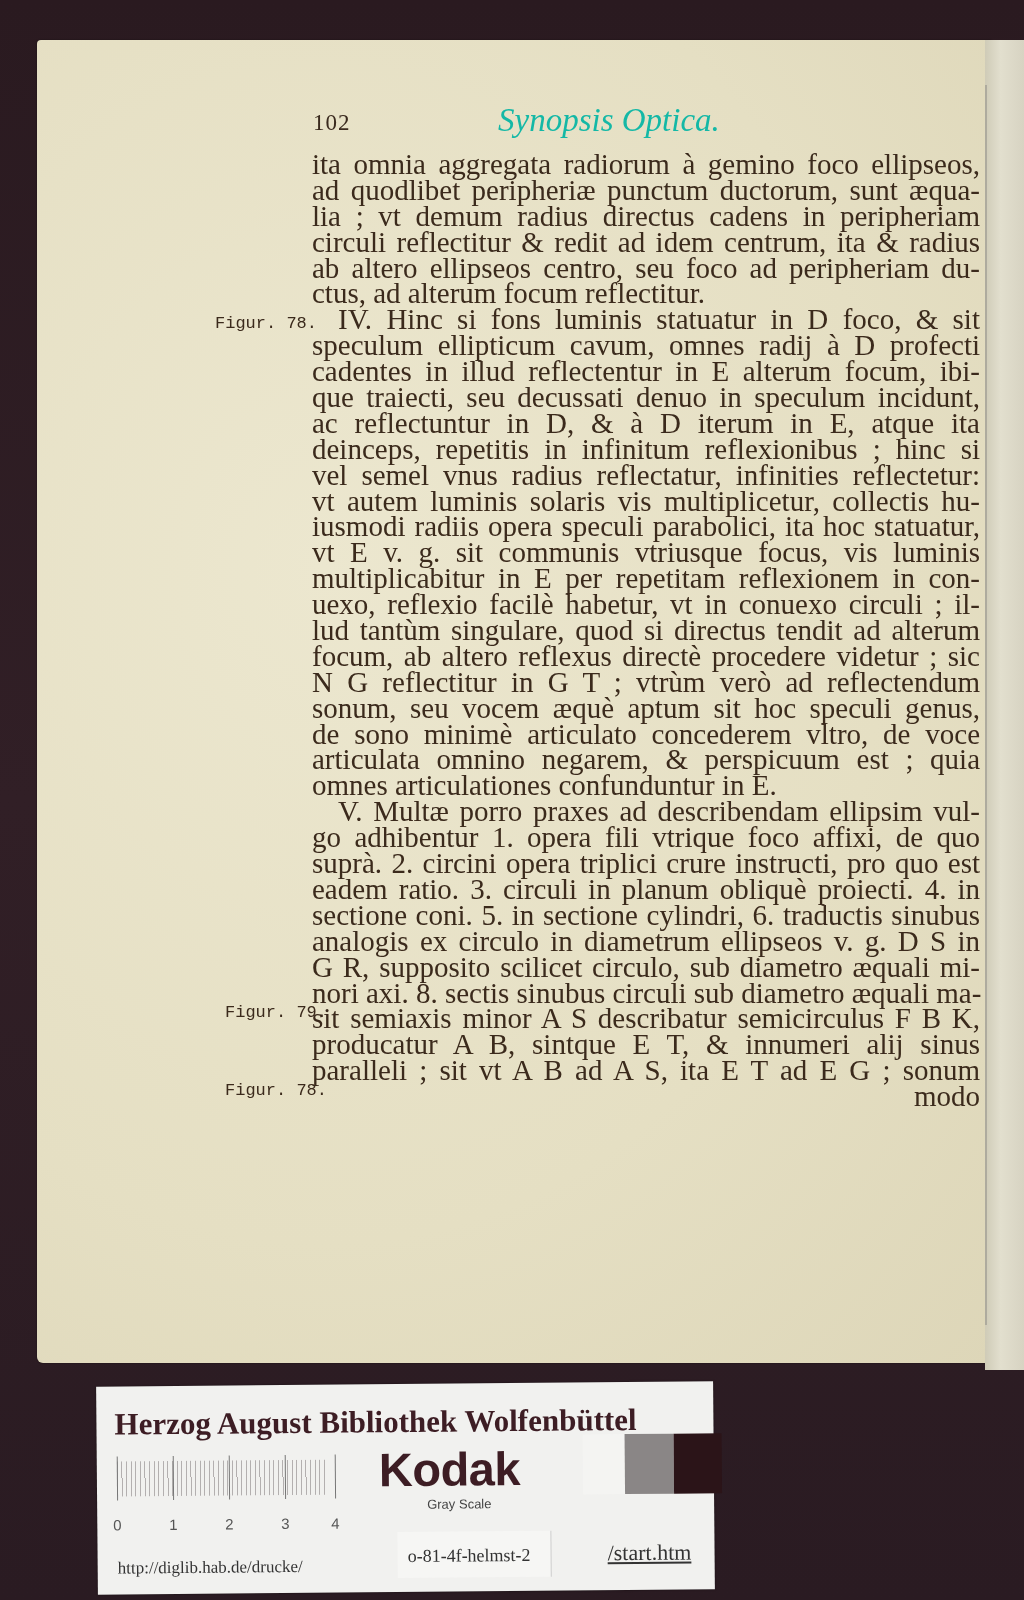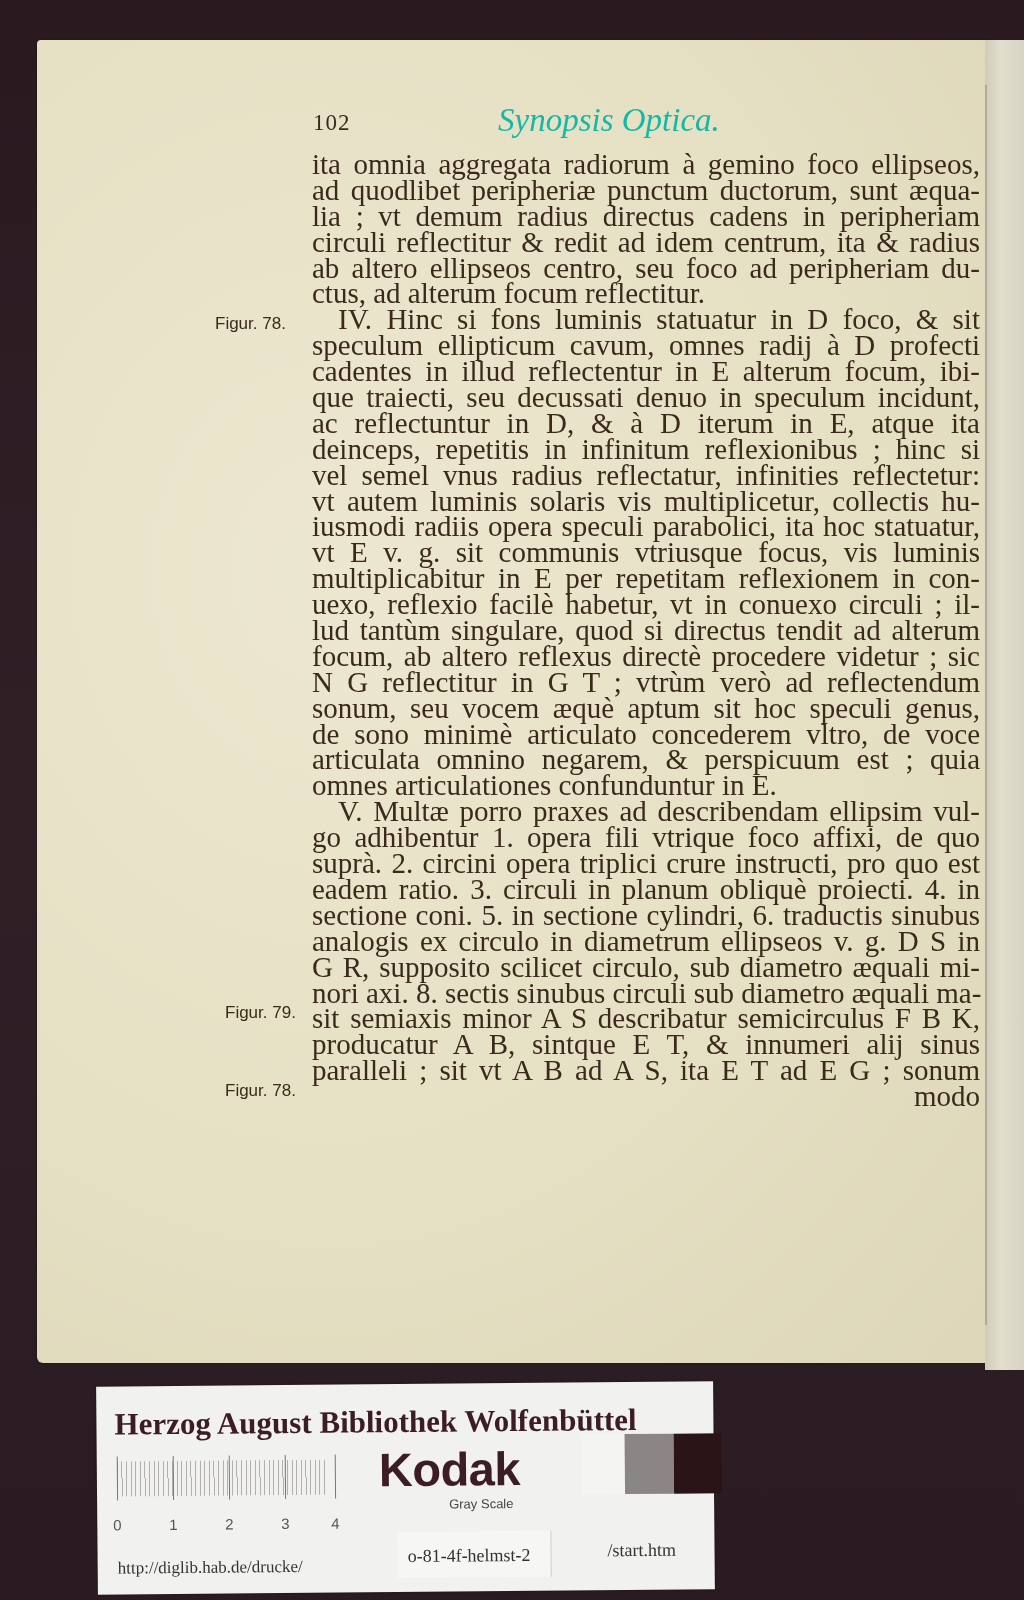--- a/index.html
+++ b/index.html
@@ -44,21 +44,21 @@
       color: #3b2a1c;
     }
     .line {
       display: block; white-space: nowrap; text-align: justify; text-align-last: justify;
       height: 25.9px;
     }
     .line.last { text-align-last: left; }
     .line.indent { padding-left: 26px; }
     .line.right { text-align: right; text-align-last: right; }
     .margin-note {
-      position: absolute; font-family: Liberation Sans, sans-serif; font-size: 17px; color: #3b2a1c;
+      position: absolute; font-family: Liberation Mono, monospace; font-size: 17px; color: #3b2a1c;
       white-space: nowrap;
     }
     
     .label {
       position: absolute; left: 97px; top: 1384px; width: 617px; height: 208px;
       background: #f1f1ef;
       transform: rotate(-0.5deg);
       box-shadow: 0 0 2px rgba(0,0,0,0.5);
     }
     .label-title {
@@ -75,41 +75,41 @@
     .ruler-num {
       position: absolute; top: 130px; font-family: "Liberation Sans", sans-serif; font-size: 15px; color: #555;
     }
     .kodak {
       position: absolute; left: 282px; top: 58px;
       font-family: "Liberation Sans", sans-serif; font-weight: bold; font-size: 47px; color: #3d1d24;
       letter-spacing: -0.5px;
     }
     .gray-scale {
       position: absolute; left: 330px; top: 113px;
-      font-family: "Liberation Sans", sans-serif; font-size: 13px; color: #444; margin-left: 22px;
+      font-family: "Liberation Sans", sans-serif; font-size: 13px; color: #444;
     }
     .swatch { position: absolute; top: 52px; height: 60px; }
     .sw-white { left: 486px; width: 42px; background: #f4f4f2; }
     .sw-gray { left: 528px; width: 49px; background: #8a8686; }
     .sw-black { left: 577px; width: 48px; background: #2b1418; }
     .url {
       position: absolute; left: 20px; top: 172px;
       font-family: "Liberation Serif", serif; font-size: 17px; color: #333;
     }
     .catalog-box {
       position: absolute; left: 300px; top: 148px; width: 153px; height: 46px;
       border-right: 1px solid #ccc; background: #f6f6f4;
     }
     .catalog {
       position: absolute; left: 10px; top: 14px;
       font-family: "Liberation Serif", serif; font-size: 18px; color: #333;
     }
     .start {
       position: absolute; left: 510px; top: 158px;
-      font-family: "Liberation Serif", serif; font-size: 18px; color: #333;
+      font-family: "Liberation Serif", serif; font-size: 22px; color: #333; text-decoration: underline;
     }
   </style>
 </head>
 <body>
 
 <div class="backdrop"></div>
 <div class="page"></div>
 <div class="gutter"></div>
 <div class="gutter-line"></div>
 

